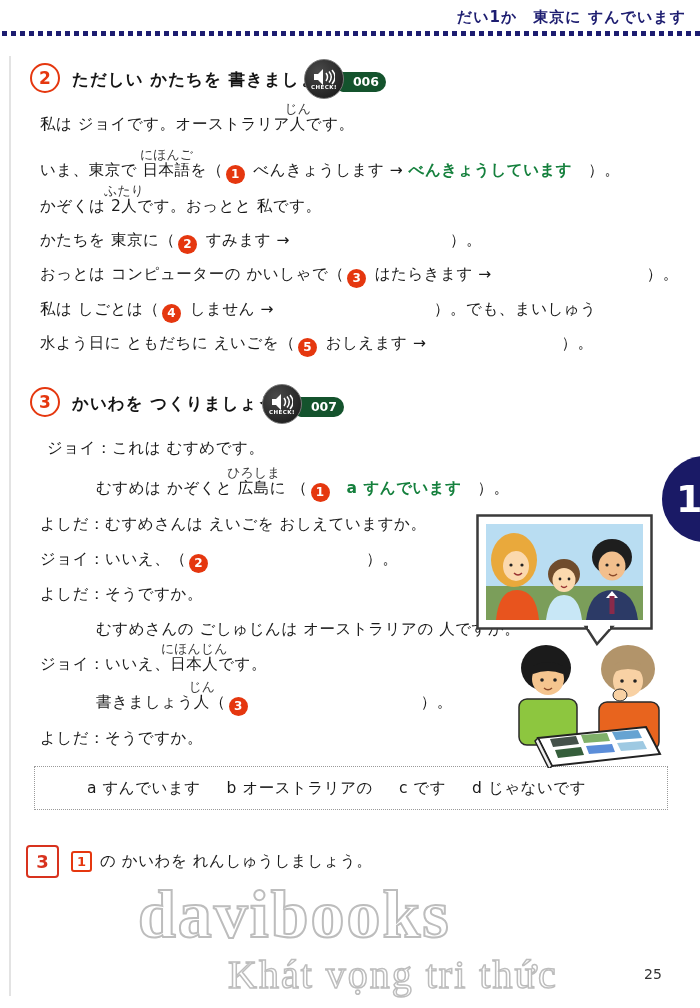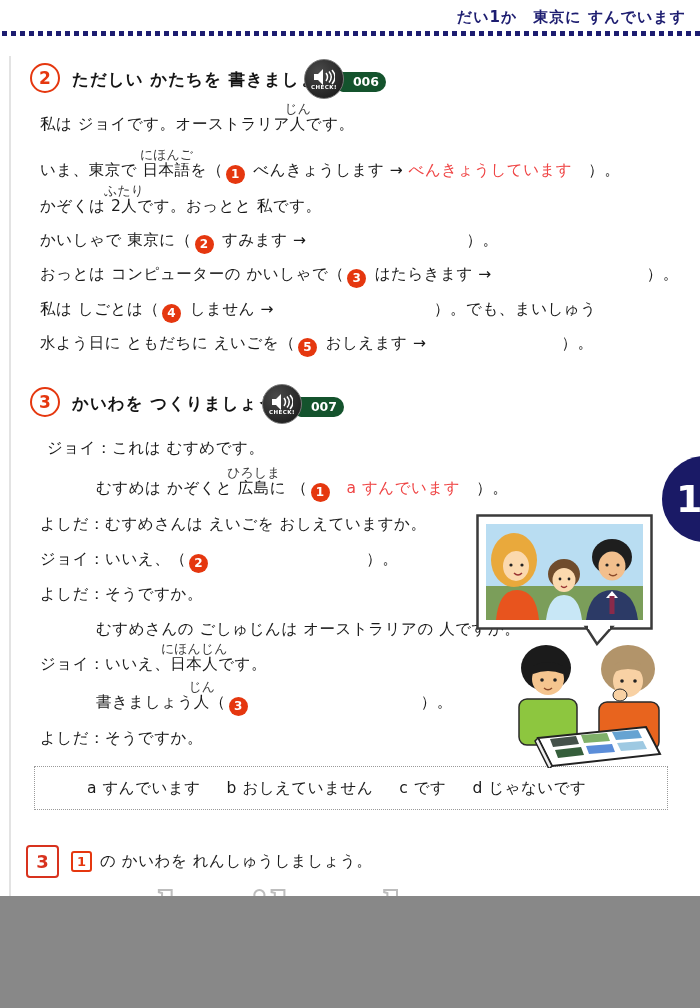--- a/index.html
+++ b/index.html
@@ -1,17 +1,17 @@
 <!DOCTYPE html>
 <html><head>
 <meta charset="utf-8">
 <style>
   * { box-sizing: border-box; }
   body { margin:0; background:#888; font-family:"DejaVu Sans", sans-serif; }
-  .page { position:relative; width:700px; height:896px; background:#ffffff; overflow:hidden; margin:0 auto; }
+  .page { position:relative; width:700px; height:1008px; background:#ffffff; overflow:hidden; margin:0 auto; }
 
   .edge-line { position:absolute; left:9px; top:56px; width:2px; height:940px; background:#e3e3e3; }
 
   
   .header-title { position:absolute; top:8px; right:14px; color:#1d1d70; font-weight:bold; font-size:15px; letter-spacing:1px; white-space:nowrap; }
   .dotted-rule { position:absolute; top:31px; left:2px; width:698px; height:5px;
     background-image:repeating-linear-gradient(90deg,#1d1d70 0 5px, transparent 5px 9px); }
 
   
   .ex-circle { position:absolute; width:30px; height:30px; border:2px solid #e5370f; border-radius:50%;
@@ -23,21 +23,21 @@
     color:#fff; font-weight:bold; font-size:12.5px; line-height:20px; text-align:right; padding-right:7px; z-index:1; }
   .audio-circle { position:absolute; width:40px; height:40px; border-radius:50%;
     background:radial-gradient(circle at 35% 30%, #4a4a4a, #141414); border:1px solid #777;
     display:flex; flex-direction:column; align-items:center; justify-content:center; z-index:2; }
   .audio-check { font-size:5.5px; color:#fff; font-weight:bold; letter-spacing:0.5px; margin-top:-1px; }
 
   
   .line { position:absolute; font-size:15.5px; color:#1a1a1a; letter-spacing:0.5px; white-space:nowrap; line-height:22px; }
   .numbadge { display:inline-flex; width:19px; height:19px; border-radius:50%; background:#e5370f; color:#fff;
     font-size:12px; font-weight:bold; align-items:center; justify-content:center; vertical-align:-3px; margin:0 3px; }
-  .ans { color:#ef4444; font-weight:400; }
+  .ans { color:#15803d; font-weight:700; }
   .gap { display:inline-block; }
   .rb { position:relative; display:inline-block; }
   .rb .rt { position:absolute; top:-8px; left:50%; transform:translateX(-50%); font-size:13px; letter-spacing:0; color:#3a3a3a; line-height:8px; }
 
   
   .options-box { position:absolute; left:34px; top:766px; width:634px; height:44px; border:1.5px dotted #9a9a9a;
     display:flex; align-items:center; padding-left:52px; font-size:15.5px; color:#1a1a1a; letter-spacing:0.5px; }
   .options-box span { margin-right:26px; white-space:nowrap; }
 
   
@@ -92,21 +92,21 @@
 
   <div class="line" style="left:40px; top:159px;">
     <span>いま、東京で </span><span class="rb"><span>日本語</span><span class="rt">にほんご</span></span><span>を（</span><span class="numbadge">1</span><span> べんきょうします → </span><span class="ans">べんきょうしています</span><span>　）。</span>
   </div>
 
   <div class="line" style="left:40px; top:195px;">
     <span>かぞくは </span><span class="rb"><span>2人</span><span class="rt">ふたり</span></span><span>です。おっとと 私です。</span>
   </div>
 
   <div class="line" style="left:40px; top:229px;">
-    <span>かいしゃで 東京に（</span><span class="numbadge">2</span><span> すみます →</span><span class="gap" style="width:160px;"></span><span>）。</span>
+    <span>かたちを 東京に（</span><span class="numbadge">2</span><span> すみます →</span><span class="gap" style="width:160px;"></span><span>）。</span>
   </div>
 
   <div class="line" style="left:40px; top:263px;">
     <span>おっとは コンピューターの かいしゃで（</span><span class="numbadge">3</span><span> はたらきます →</span><span class="gap" style="width:155px;"></span><span>）。</span>
   </div>
 
   <div class="line" style="left:40px; top:298px;">
     <span>私は しごとは（</span><span class="numbadge">4</span><span> しません →</span><span class="gap" style="width:160px;"></span><span>）。でも、まいしゅう</span>
   </div>
 
@@ -148,21 +148,21 @@
   </div>
 
   <div class="line" style="left:96px; top:691px;">
     <span>書きましょう</span><span class="rb"><span>人</span><span class="rt">じん</span></span><span>（</span><span class="numbadge">3</span><span class="gap" style="width:170px;"></span><span>）。</span>
   </div>
 
   <div class="line" style="left:40px; top:727px;">よしだ：そうですか。</div>
 
   <div class="options-box">
     <span>a すんでいます</span>
-    <span>b おしえていません</span>
+    <span>b オーストラリアの</span>
     <span>c です</span>
     <span>d じゃないです</span>
   </div>
 
   <div class="chapter-tab">1</div>
 
   <svg class="illus" style="left:476px; top:514px;" width="178" height="132" viewBox="0 0 178 132">
     <rect x="1.5" y="1.5" width="174" height="113" fill="#ffffff" stroke="#3a3a3a" stroke-width="2.5"></rect>
     <rect x="10" y="10" width="157" height="96" fill="#b9ddf2"></rect>
     <rect x="10" y="72" width="157" height="34" fill="#7b9e5a"></rect>

